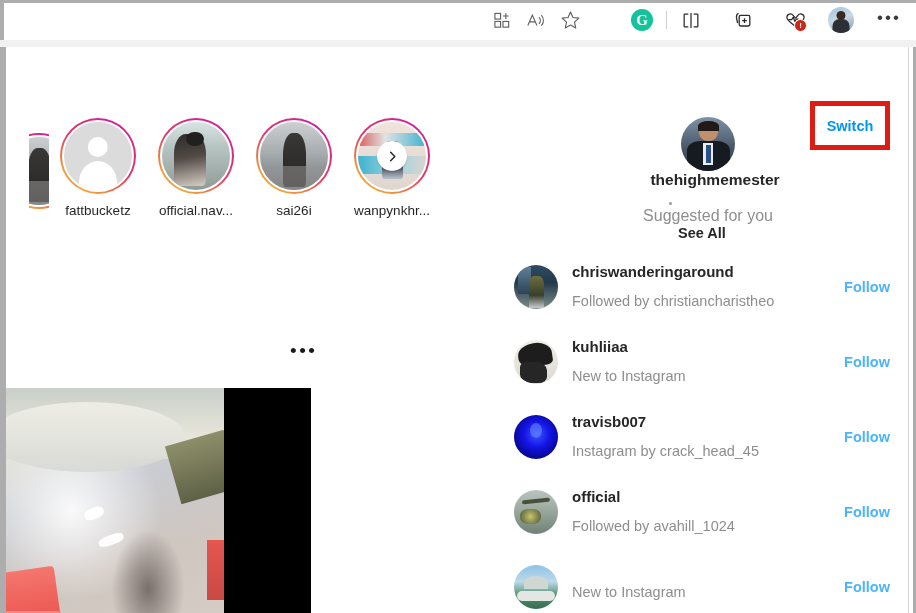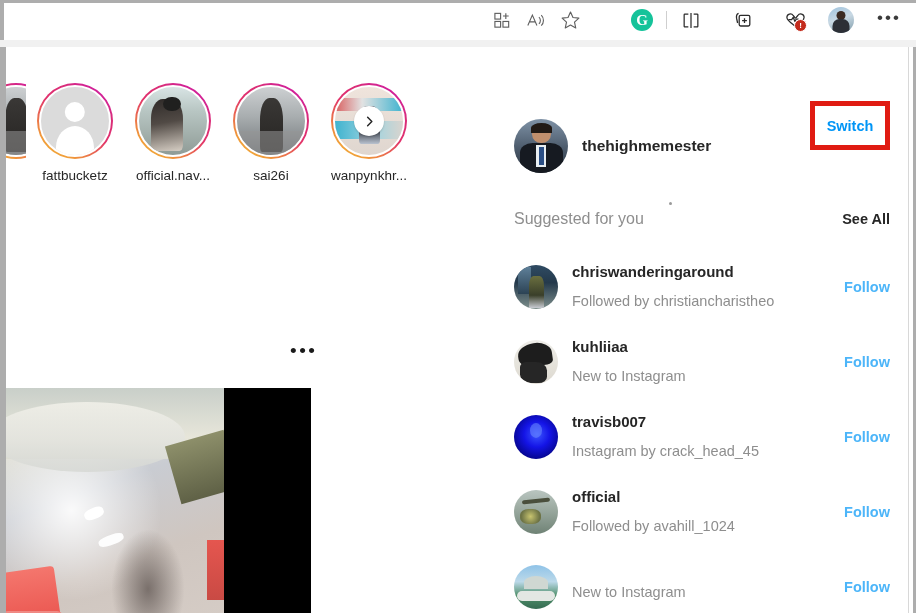--- a/index.html
+++ b/index.html
@@ -146,21 +146,22 @@
     left: 6px; top: 0;
     width: 496px; height: 566px;
   }
 
   
   #stories-tray {
     position: absolute;
     left: 0; top: 36px;
     width: 440px; height: 135px;
     display: flex;
-    align-items: flex-start;
+    align-items: flex-end;
+    padding-left: 23px;
   }
   .story {
     width: 98px;
     flex: none;
     display: flex;
     flex-direction: column;
     align-items: center;
   }
   .story.partial { width: 20px; overflow: hidden; }
   .story-ring {
@@ -368,21 +369,21 @@
     position: absolute; left: 0; top: 0;
     width: 1px; height: 566px;
     background: #ffffff;
   }
 
   
   #account-row {
     position: absolute;
     left: 6px; top: 70px;
     width: 388px; height: 58px;
-    display: flex; align-items: center;
+    display: flex; align-items: center; flex-direction: column;
   }
   #account-avatar {
     width: 54px; height: 54px;
     border-radius: 50%;
     overflow: hidden;
     position: relative;
     flex: none;
     background: linear-gradient(180deg,#7f92a6 0%, #4b5a6b 55%, #2c3540 100%);
   }
   #account-avatar .aa-head {
@@ -441,21 +442,21 @@
     width: 3px; height: 3px;
     border-radius: 50%;
     background: #9a9a9a;
   }
 
   
   #suggested-header {
     position: absolute;
     left: 6px; top: 160px;
     width: 388px; height: 24px;
-    display: flex; align-items: center; justify-content: space-between;
+    display: flex; align-items: center; justify-content: space-between; flex-direction: column;
   }
   #suggested-title {
     font-size: 16px; color: #8e8e8e; font-weight: normal;
   }
   #see-all-link {
     font-size: 14.5px; font-weight: bold; color: #262626;
     margin-right: 12px;
     cursor: pointer;
   }
 

